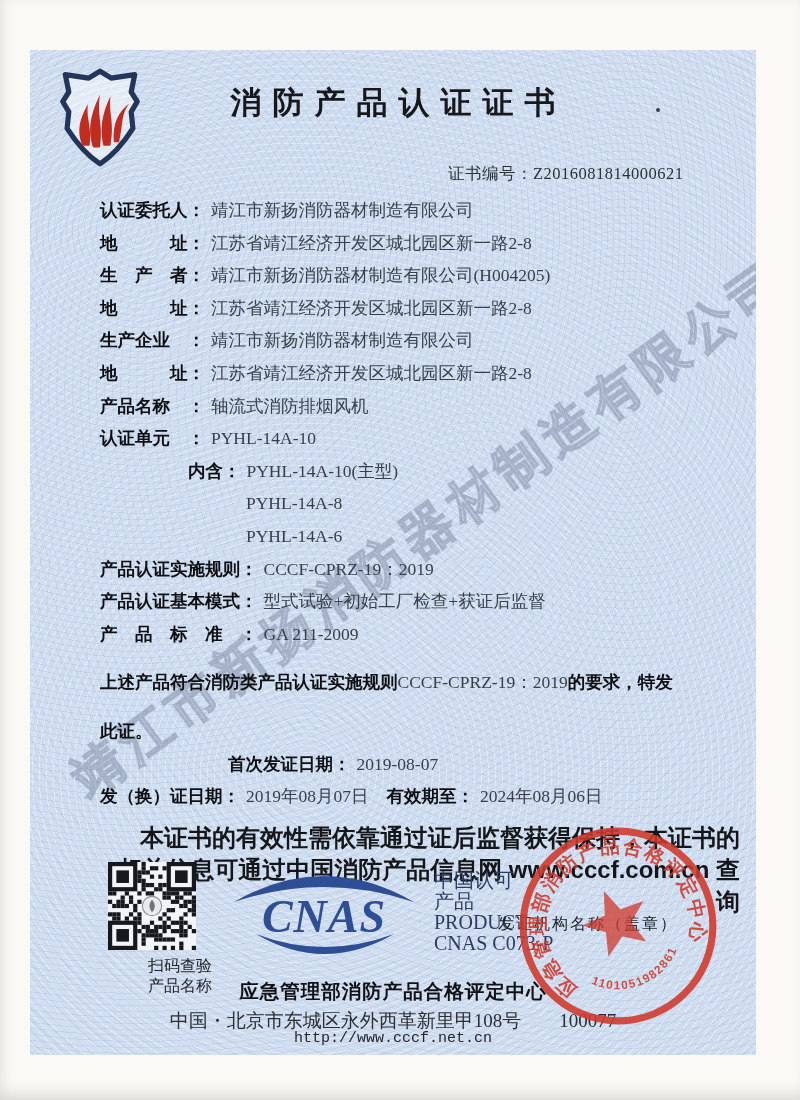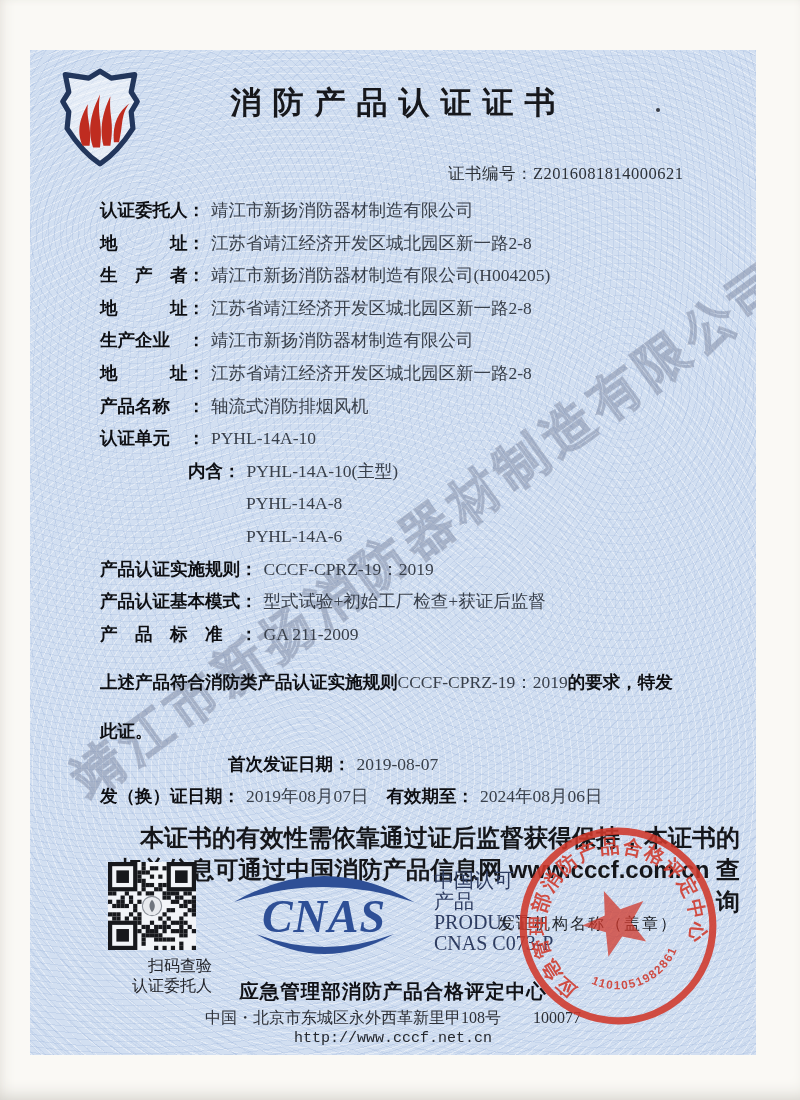--- a/index.html
+++ b/index.html
@@ -65,21 +65,21 @@
   .cnas-text{position:absolute;left:404px;top:820px;z-index:2;font-size:20px;line-height:21px;color:#2e3c60;font-family:Liberation Serif, serif;}
   .stamp-label{
     position:absolute;left:468px;top:864px;z-index:2;
     font-family:"Liberation Serif","DejaVu Serif",serif;
     font-size:16px;color:#1c1e24;letter-spacing:2px;white-space:nowrap;text-align:center;
   }
   .stamp{position:absolute;left:486px;top:774px;z-index:3;opacity:.88;}
   .org-line{position:absolute;left:0;top:928px;width:100%;text-align:center;z-index:2;
     font-size:19.5px;font-weight:700;color:#101116;letter-spacing:1px;}
   .addr-line{position:absolute;left:0;top:958px;width:100%;text-align:center;z-index:2;
-    font-family:"Liberation Serif","DejaVu Serif",serif;font-size:16px;color:#2b2e35;}
+    font-family:"Liberation Serif","DejaVu Serif",serif;font-size:19px;color:#2b2e35;}
   .url-line{position:absolute;left:0;top:980px;width:100%;text-align:center;z-index:2;
     font-family:Liberation Mono, monospace;font-size:15px;color:#23262c;}
 </style>
 </head>
 <body>
 
 <div class="page-edge"></div>
 
 <div class="cert">
 
@@ -261,21 +261,21 @@
         <rect x="15" y="1" width="5" height="5" fill="#f2f4f8"></rect>
         <rect x="16" y="2" width="3" height="3" fill="#17181c"></rect>
         <rect x="0" y="14" width="7" height="7" fill="#17181c"></rect>
         <rect x="1" y="15" width="5" height="5" fill="#f2f4f8"></rect>
         <rect x="2" y="16" width="3" height="3" fill="#17181c"></rect>
         <circle cx="10.5" cy="10.5" r="2.3" fill="#e8eaee" stroke="#8a8f98" stroke-width="0.25"></circle>
         <path d="M10.5 9 C9.6 10 9.8 11 10.5 12 C11.4 11 11.4 10 10.5 9 Z" fill="#6f747d"></path>
       </svg>
     <div class="qr-caption">
       <div>扫码查验</div>
-      <div>认证委托人</div>
+      <div>产品名称</div>
     </div>
   </div>
 
   <div class="cnas-logo">
     <svg width="196" height="96" viewBox="0 0 196 96">
       <path d="M8 36 Q98 -16 188 36 Q98 6 8 36 Z" fill="#2e4f96"></path>
       <text x="98" y="66" text-anchor="middle" font-family="Liberation Serif, DejaVu Serif, serif" font-size="46" font-weight="700" font-style="italic" fill="#2e4f96" letter-spacing="1">CNAS</text>
       <path d="M30 68 Q98 108 168 68 Q98 94 30 68 Z" fill="#2e4f96"></path>
     </svg>
   </div>

